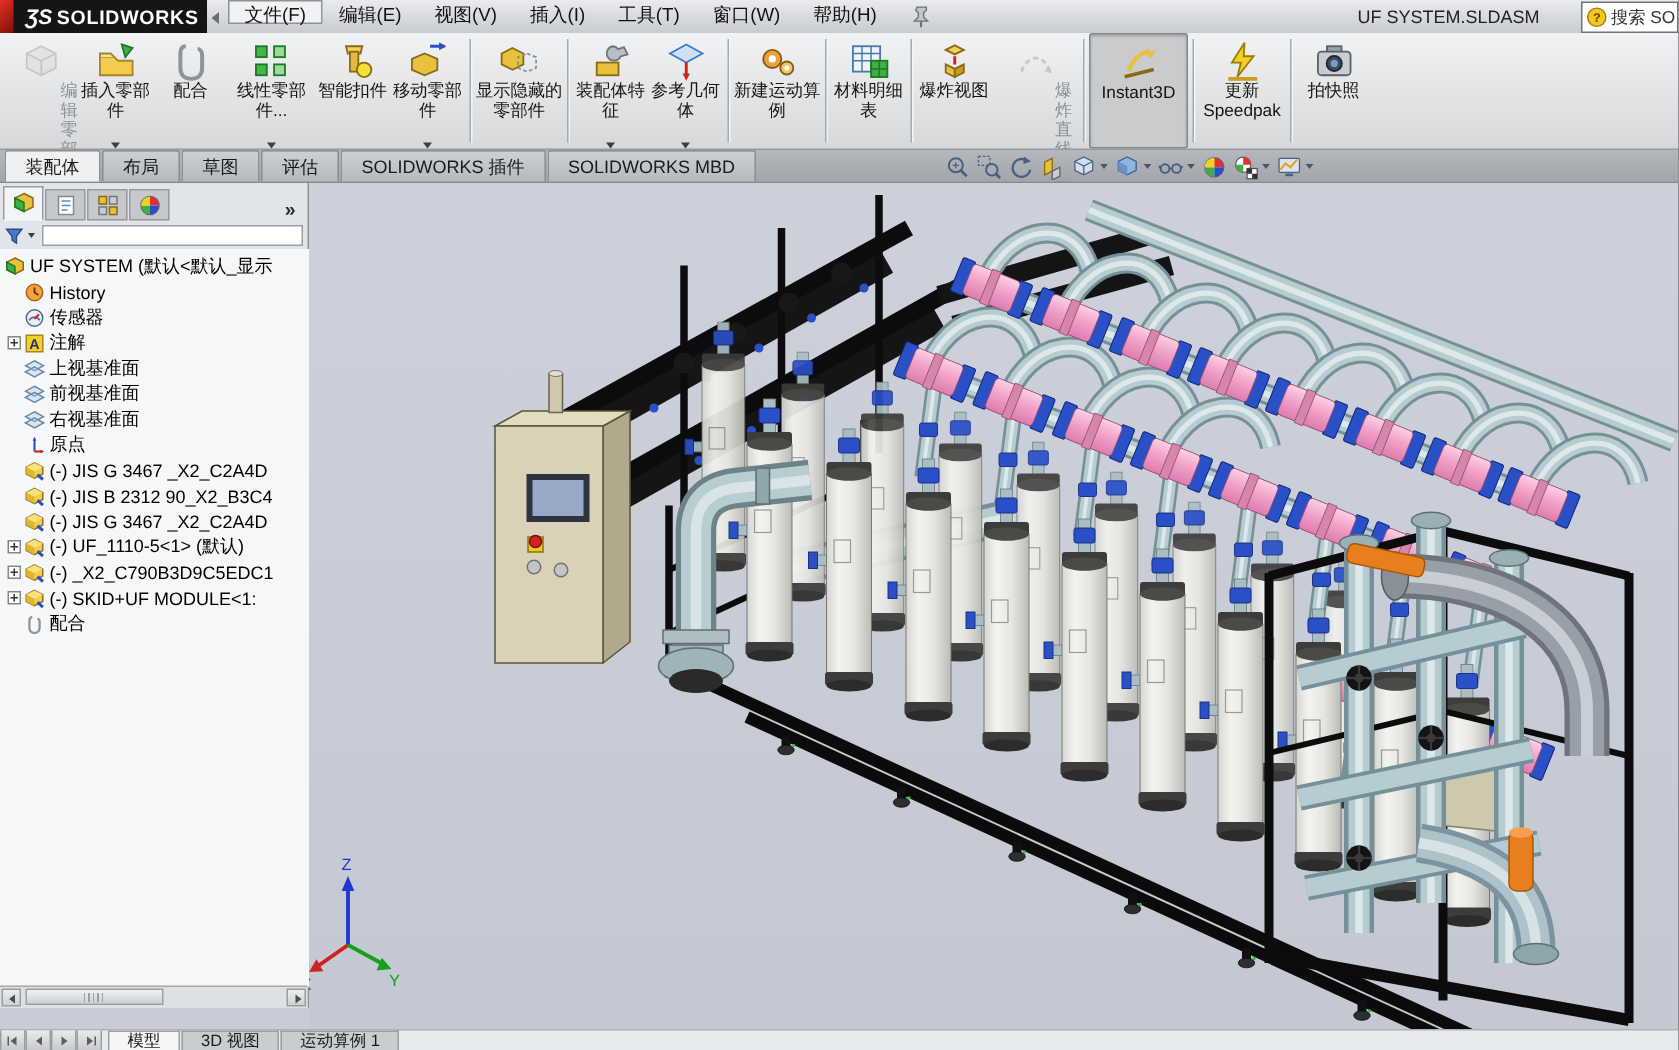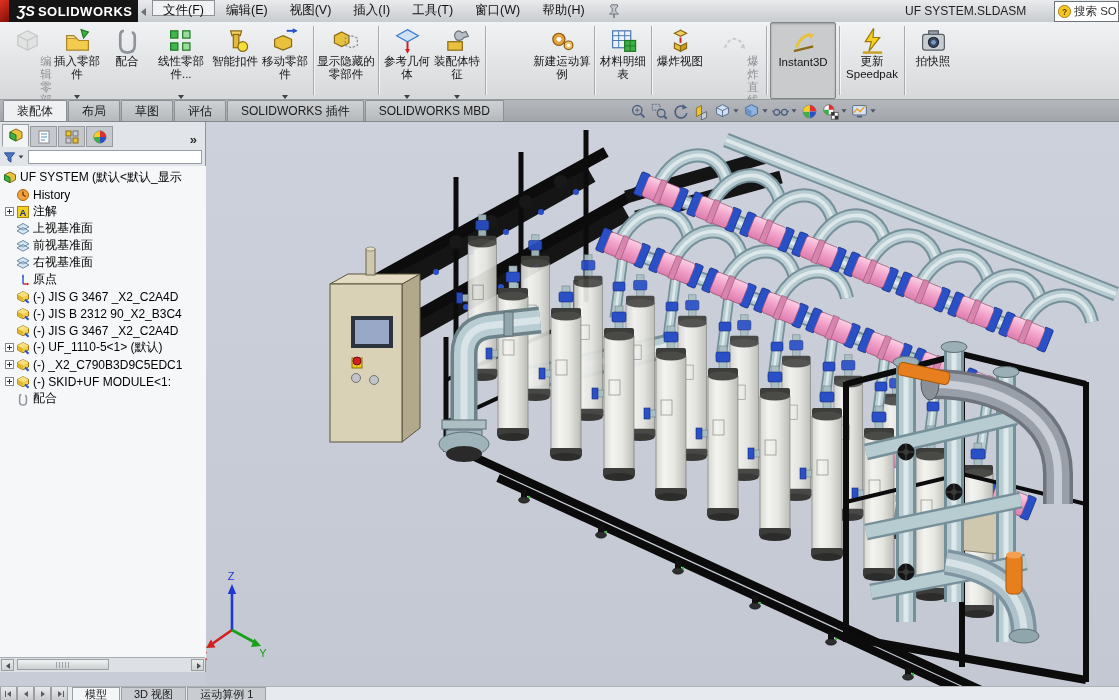--- a/index.html
+++ b/index.html
@@ -224,40 +224,40 @@
             <polygon points="8,5 14,8 14,14 8,17 2,14 2,8" fill="#e8c23c" stroke="#8a6a14"></polygon>
             <polygon points="16,8 21,10 21,16 16,18 11,16 11,10" fill="none" stroke="#8a8f96" stroke-dasharray="2 1.4"></polygon>
           </svg>
         </span>
         <div class="tb-label">显示隐藏的零部件</div>
       </div>
       <div class="tsep"></div>
       <div class="tbtn" style="width: 50px;">
         <span class="icn tb-icon">
           <svg xmlns="http://www.w3.org/2000/svg" viewBox="0 0 24 24">
+            <rect x="4" y="13" width="12" height="7" fill="#e8c23c" stroke="#8a6a14"></rect>
+            <path d="M13 4a4 4 0 1 0 4.2 5.6L21 8.5l-2-4-3.2 1.1A4 4 0 0 0 13 4z" fill="#b7bec6" stroke="#6d747c"></path>
+          </svg>
+        </span>
+        <div class="tb-label">装配体特征</div>
+        <div class="caret"></div>
+      </div>
+      <div class="tbtn" style="width: 50px;">
+        <span class="icn tb-icon">
+          <svg xmlns="http://www.w3.org/2000/svg" viewBox="0 0 24 24">
             <polygon points="12,3 21,8 12,13 3,8" fill="#cfe2f4" stroke="#3a7ad0"></polygon>
             <line x1="12" y1="13" x2="12" y2="21" stroke="#d02020" stroke-width="1.6"></line>
             <polygon points="12,23 10,19 14,19" fill="#d02020"></polygon>
           </svg>
         </span>
         <div class="tb-label">参考几何体</div>
         <div class="caret"></div>
       </div>
-      <div class="tbtn" style="width: 50px;">
-        <span class="icn tb-icon">
-          <svg xmlns="http://www.w3.org/2000/svg" viewBox="0 0 24 24">
-            <rect x="4" y="13" width="12" height="7" fill="#e8c23c" stroke="#8a6a14"></rect>
-            <path d="M13 4a4 4 0 1 0 4.2 5.6L21 8.5l-2-4-3.2 1.1A4 4 0 0 0 13 4z" fill="#b7bec6" stroke="#6d747c"></path>
-          </svg>
-        </span>
-        <div class="tb-label">装配体特征</div>
-        <div class="caret"></div>
-      </div>
       <div class="tsep"></div>
-      <div class="tbtn" style="width: 58px; margin-left: 44px;">
+      <div class="tbtn" style="width: 58px;">
         <span class="icn tb-icon">
           <svg xmlns="http://www.w3.org/2000/svg" viewBox="0 0 24 24">
             <circle cx="9" cy="11" r="5" fill="#e8a23c" stroke="#8a5a10"></circle>
             <circle cx="9" cy="11" r="2" fill="#fff"></circle>
             <circle cx="17" cy="16" r="3.6" fill="#f0c468" stroke="#8a5a10"></circle>
             <circle cx="17" cy="16" r="1.4" fill="#fff"></circle>
           </svg>
         </span>
         <div class="tb-label">新建运动算例</div>
       </div>
@@ -500,20 +500,31 @@
         </div>
         <div class="trow child">
           <span class="slot"></span>
           <span class="icn">
             <svg xmlns="http://www.w3.org/2000/svg" viewBox="0 0 14 14">
               <circle cx="7" cy="7" r="5.5" fill="#f5a23c" stroke="#a8651a"></circle>
               <path d="M7 3.6V7l2.6 1.6" fill="none" stroke="#5a3408" stroke-width="1.2"></path>
             </svg>
           </span>
           <span class="tlabel">History</span>
+        </div>
+        <div class="trow child">
+          <span class="slot"></span>
+          <span class="icn">
+            <svg xmlns="http://www.w3.org/2000/svg" viewBox="0 0 14 14">
+              <circle cx="7" cy="7" r="5.5" fill="#e8eef4" stroke="#4a6a90"></circle>
+              <path d="M3.4 8.6a4.2 4.2 0 0 1 7.2 0" fill="none" stroke="#4a6a90"></path>
+              <path d="M7 7.5L10 4.5" stroke="#d02020" stroke-width="1.2"></path>
+            </svg>
+          </span>
+          <span class="tlabel">传感器</span>
         </div>
         <div class="trow child">
           <span class="slot">
             <span class="expander"></span>
           </span>
           <span class="icn">
             <svg xmlns="http://www.w3.org/2000/svg" viewBox="0 0 14 14">
               <rect x="1.5" y="1.5" width="11" height="11" fill="#f5d020" stroke="#a8841a"></rect>
               <text x="7" y="10.6" font-size="9.5" font-weight="bold" text-anchor="middle" fill="#203080" font-family="Liberation Sans,sans-serif">A</text>
             </svg>

